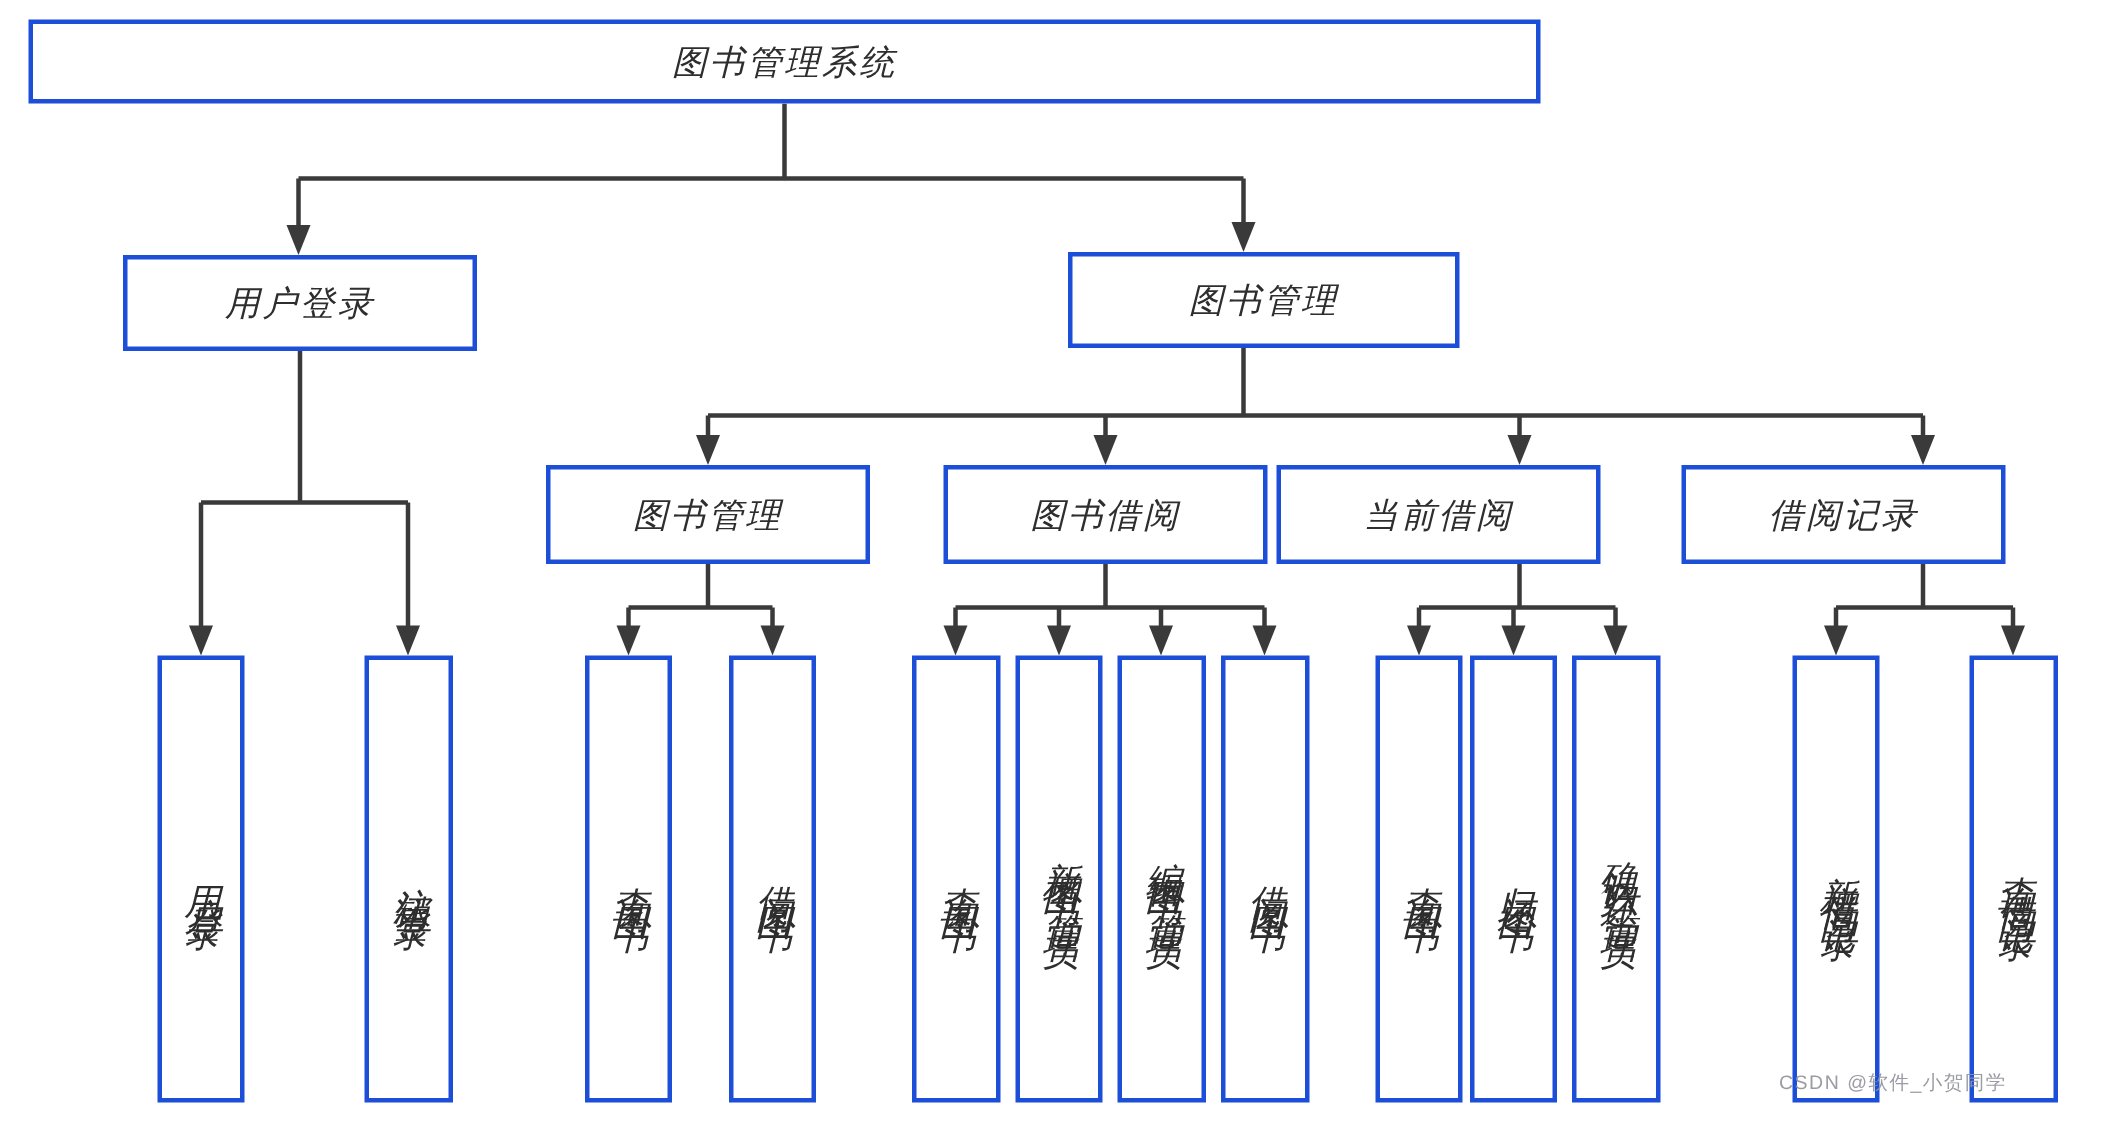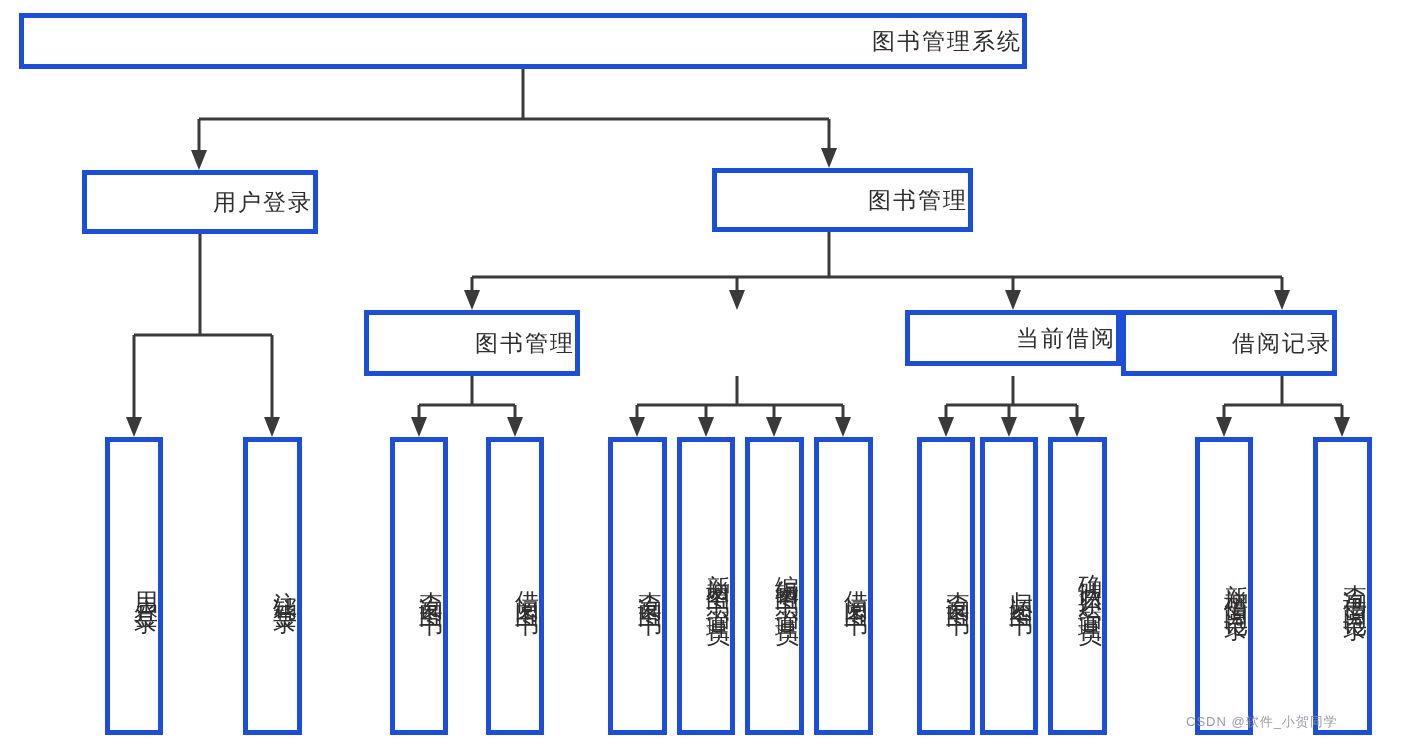--- a/index.html
+++ b/index.html
@@ -20,29 +20,30 @@
     left: 0;
     top: 0;
     width: 1405px;
     height: 747px;
     z-index: 1;
   }
   .node {
     position: absolute;
     box-sizing: border-box;
     background: #ffffff;
-    border: 5px solid #1d4ed8;
+    border: 3px solid #1d4ed8;
     display: flex;
     align-items: center;
-    justify-content: flex-end;
+    justify-content: center;
     color: #2e2e2e;
     font-size: 23px;
     letter-spacing: 2px;
     z-index: 2;
     text-align: center;
+    font-style: italic;
   }
   .node.vert span {
     writing-mode: vertical-rl;
     text-orientation: mixed;
     font-size: 24px;
     letter-spacing: 7px;
     line-height: 1;
     white-space: nowrap;
   }
   .watermark {
@@ -127,21 +128,24 @@
   <div class="node" style="left:82px; top:170px; width:236px; height:64px;">
     <span>用户登录</span>
   </div>
   <div class="node" style="left:712px; top:168px; width:261px; height:64px;">
     <span>图书管理</span>
   </div>
 
   <div class="node" style="left:364px; top:310px; width:216px; height:66px;">
     <span>图书管理</span>
   </div>
-  <div class="node" style="left:905px; top:310px; width:216px; height:56px;">
+  <div class="node" style="left:629px; top:310px; width:216px; height:66px;">
+    <span>图书借阅</span>
+  </div>
+  <div class="node" style="left:851px; top:310px; width:216px; height:66px;">
     <span>当前借阅</span>
   </div>
   <div class="node" style="left:1121px; top:310px; width:216px; height:66px;">
     <span>借阅记录</span>
   </div>
 
   <div class="node vert" style="left:105px; top:437px; width:58px; height:298px;">
     <span>用户登录</span>
   </div>
   <div class="node vert" style="left:243px; top:437px; width:59px; height:298px;">

